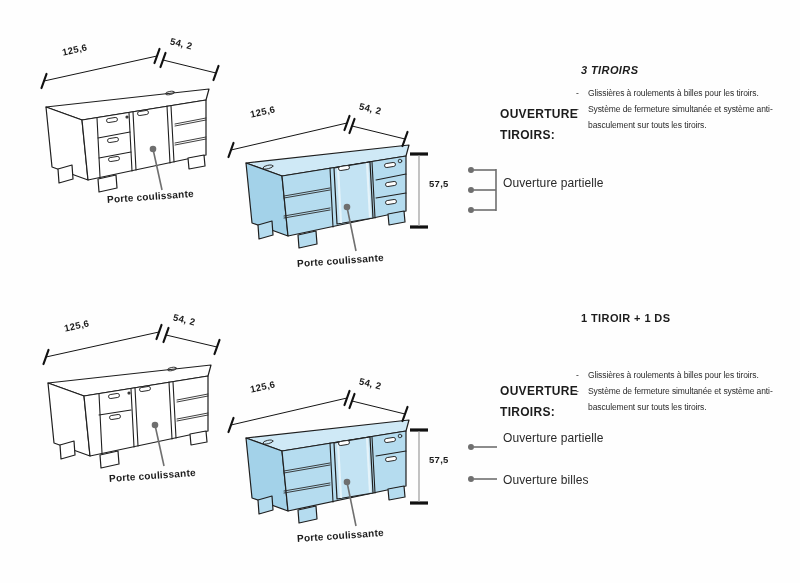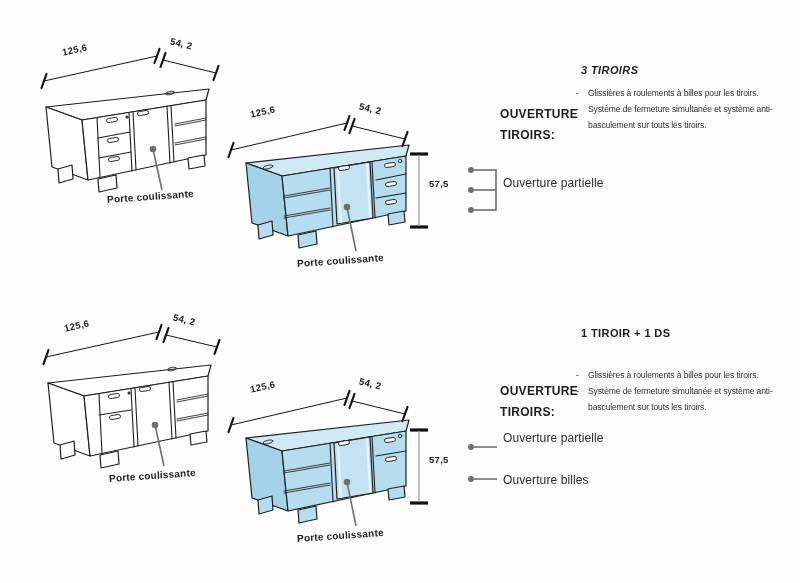--- a/index.html
+++ b/index.html
@@ -284,21 +284,21 @@
   <div class="sec-li">
     <span class="marker">-</span>
     <span class="btext">Glissières à roulements à billes pour les tiroirs.</span>
   </div>
   <div class="sec-li">
     <span class="marker">-</span>
     <span class="btext">Système de fermeture simultanée et système anti-basculement sur touts les tiroirs.</span>
   </div>
 </div>
 
-<span class="abs sec-title" style="left:581px; top:327px;text-align:center;">1 TIROIR + 1 DS</span>
+<span class="abs sec-title" style="left:581px; top:312px;text-align:center;">1 TIROIR + 1 DS</span>
 <div class="abs sec-list" style="left:576px; top:367px;">
   <div class="sec-li">
     <span class="marker">-</span>
     <span class="btext">Glissières à roulements à billes pour les tiroirs.</span>
   </div>
   <div class="sec-li">
     <span class="marker">-</span>
     <span class="btext">Système de fermeture simultanée et système anti-basculement sur touts les tiroirs.</span>
   </div>
 </div>

